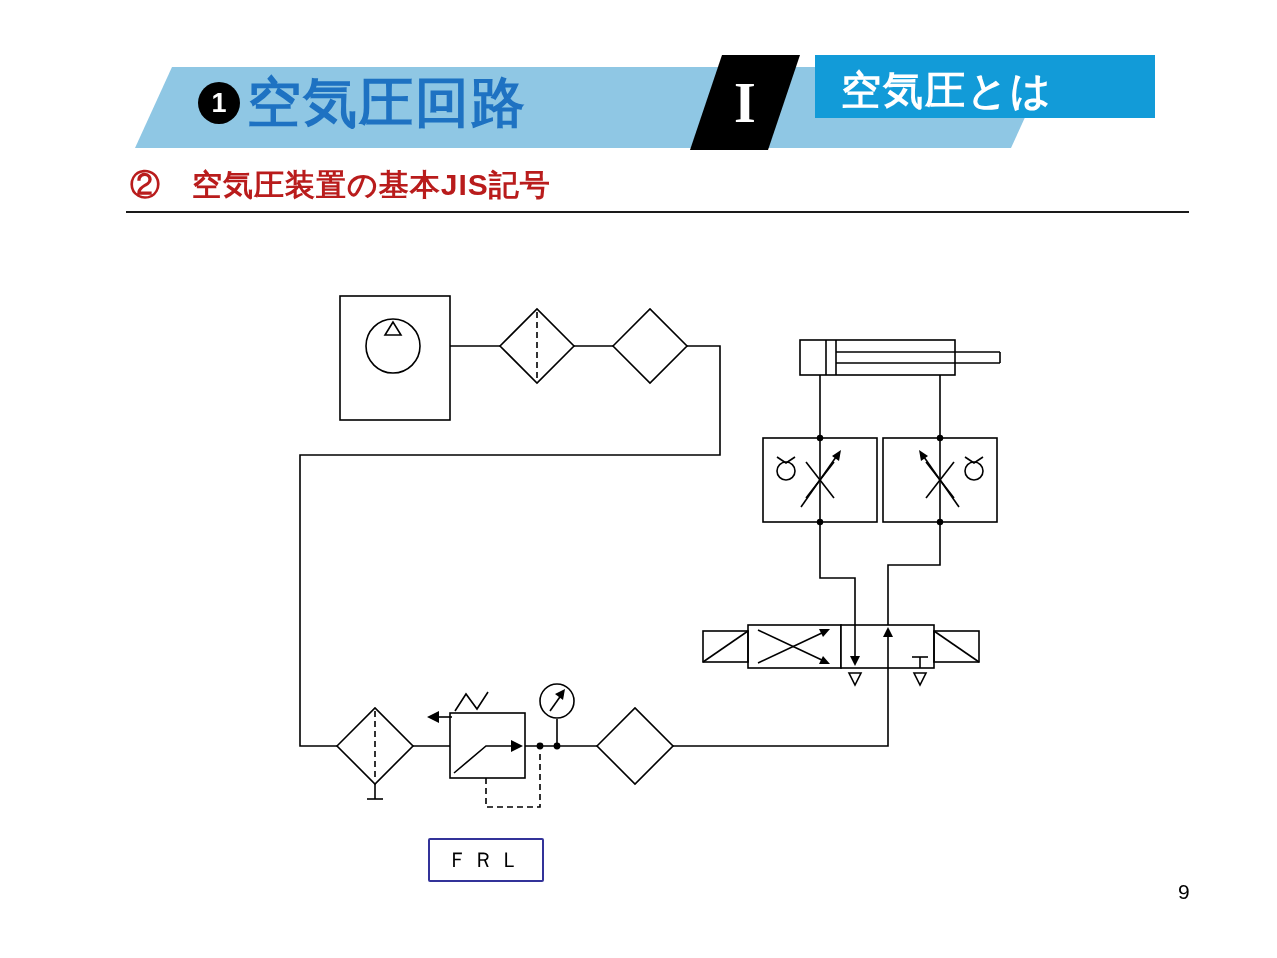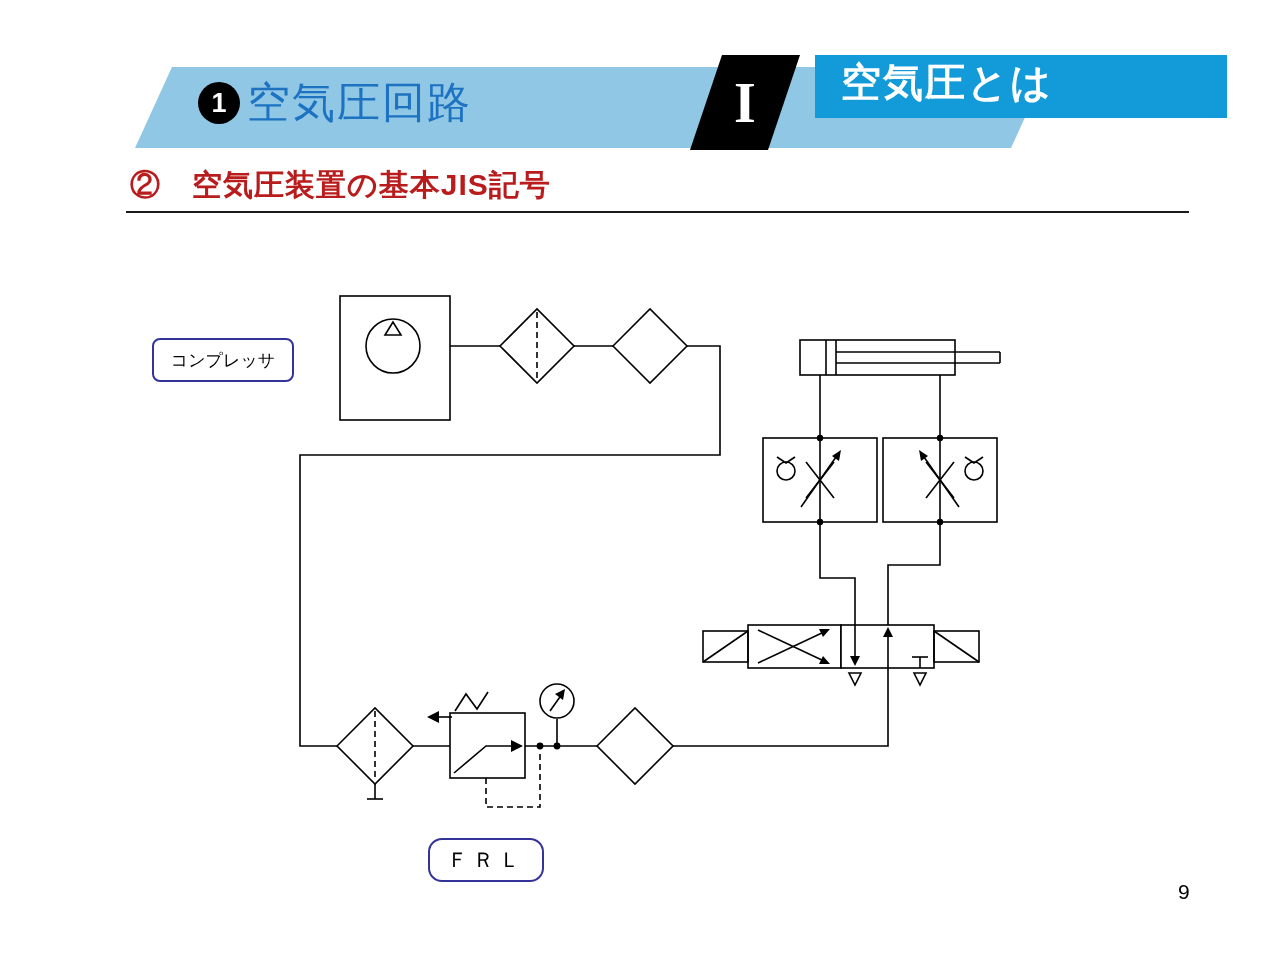--- a/index.html
+++ b/index.html
@@ -18,53 +18,53 @@
     position:absolute; left:198px; top:76px; height:54px;
     display:flex; align-items:center; gap:7px;
   }
   .badge {
     width:42px; height:42px; border-radius:50%; background:#000; color:#fff;
     display:flex; align-items:center; justify-content:center;
     font-size:27px; font-weight:bold;
   }
   .series-title {
     color:var(--series-title-blue,#1E72C2);
-    font-size:43px; font-weight:normal; letter-spacing:2px;
+    font-size:54px; font-weight:bold; letter-spacing:2px;
   }
   .chapter-tab {
     position:absolute; left:690px; top:55px; width:110px; height:95px;
     background:#000; clip-path:polygon(32px 0, 110px 0, 78px 95px, 0 95px);
     color:#fff; display:flex; align-items:center; justify-content:center;
     font-family:"Liberation Serif", serif; font-size:56px; font-weight:bold;
   }
   .chapter-bar {
-    position:absolute; left:815px; top:55px; width:412px; height:63px;
+    position:absolute; left:815px; top:55px; width:340px; height:63px;
     background:var(--header-blue,#129BD8); color:#fff;
-    display:flex; align-items:flex-start; padding-left:26px; box-sizing:border-box;
+    display:flex; align-items:flex-end; padding-left:26px; box-sizing:border-box;
     font-size:40px; font-weight:bold; letter-spacing:2px;
   }
 
   
   .section-title {
     position:absolute; left:130px; top:165px;
     font-size:30px; font-weight:600; color:#b91c1c; letter-spacing:1px;
   }
   .rule {
     position:absolute; left:126px; top:211px; width:1063px; height:0;
     border-top:2px solid #1a1a1a;
   }
 
   
   .label-box {
     position:absolute; background:#fff;
     border:2.5px solid var(--label-border-navy,#333399);
     display:flex; align-items:center; justify-content:center; color:#000;
   }
   .compressor-label { left:152px; top:338px; width:138px; height:40px; font-size:17px; border-radius:8px; }
-  .frl-label { left:428px; top:838px; width:112px; height:40px; font-size:21px; letter-spacing:5px; border-radius:14px; }
+  .frl-label { left:428px; top:838px; width:112px; height:40px; font-size:21px; letter-spacing:5px; border-radius:2px; }
 
   .page-number { position:absolute; left:1178px; top:880px; font-size:21px; }
 
   svg.circuit { position:absolute; left:0; top:0; }
   .cd { stroke:#000; stroke-width:1.6; fill:none; stroke-linecap:butt; }
   .cd-white { fill:#fff; }
   .cd-dash { stroke-dasharray:6 4; }
   .cd-fill { fill:#000; stroke:none; }
 </style>
 </head>
@@ -197,21 +197,18 @@
       <line class="cd" x1="912" y1="657" x2="928" y2="657"></line>
       <polygon class="cd" points="849,673 861,673 855,685"></polygon>
       <polygon class="cd" points="914,673 926,673 920,685"></polygon>
       <rect class="cd" x="703" y="631" width="45" height="31"></rect>
       <line class="cd" x1="703" y1="662" x2="748" y2="631"></line>
       <rect class="cd" x="934" y="631" width="45" height="31"></rect>
       <line class="cd" x1="934" y1="631" x2="979" y2="662"></line>
     </g>
   </svg>
 
-  <div class="label-box compressor-label">
-    <span>コンプレッサ</span>
-  </div>
   <div class="label-box frl-label">
     <span>ＦＲＬ</span>
   </div>
 
   <div class="page-number">9</div>
 </div>
 
 </body></html>

